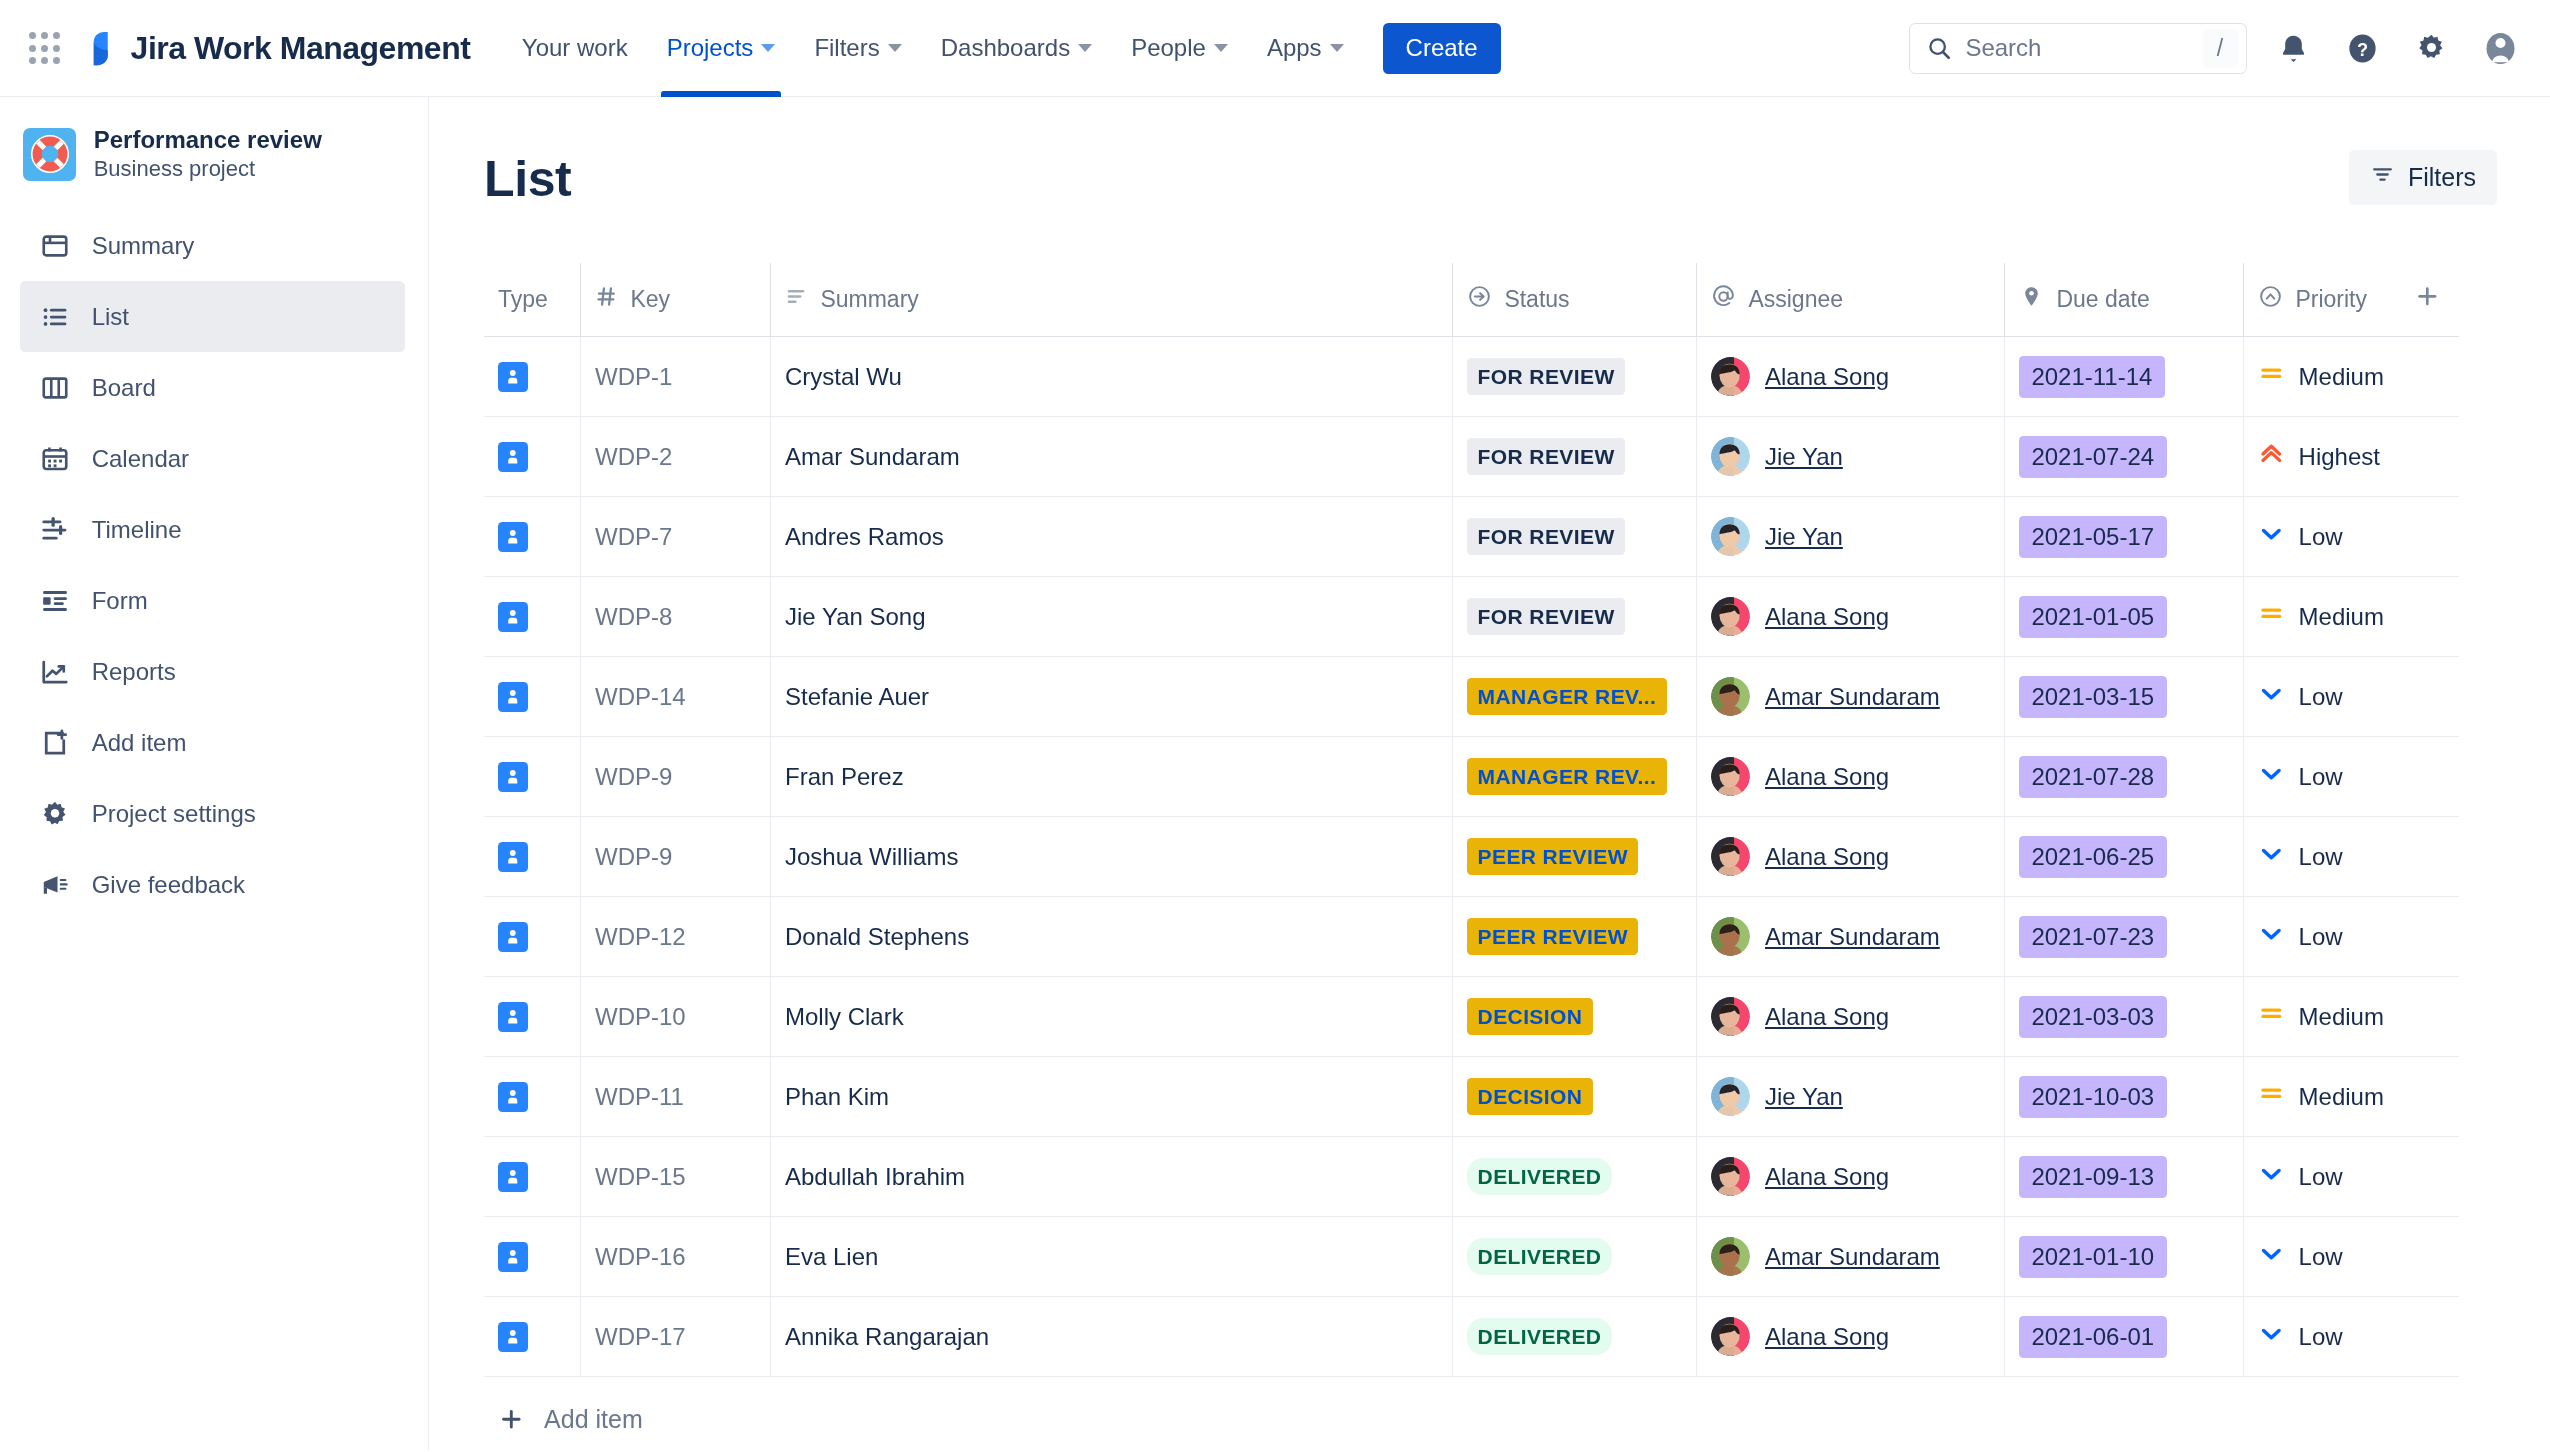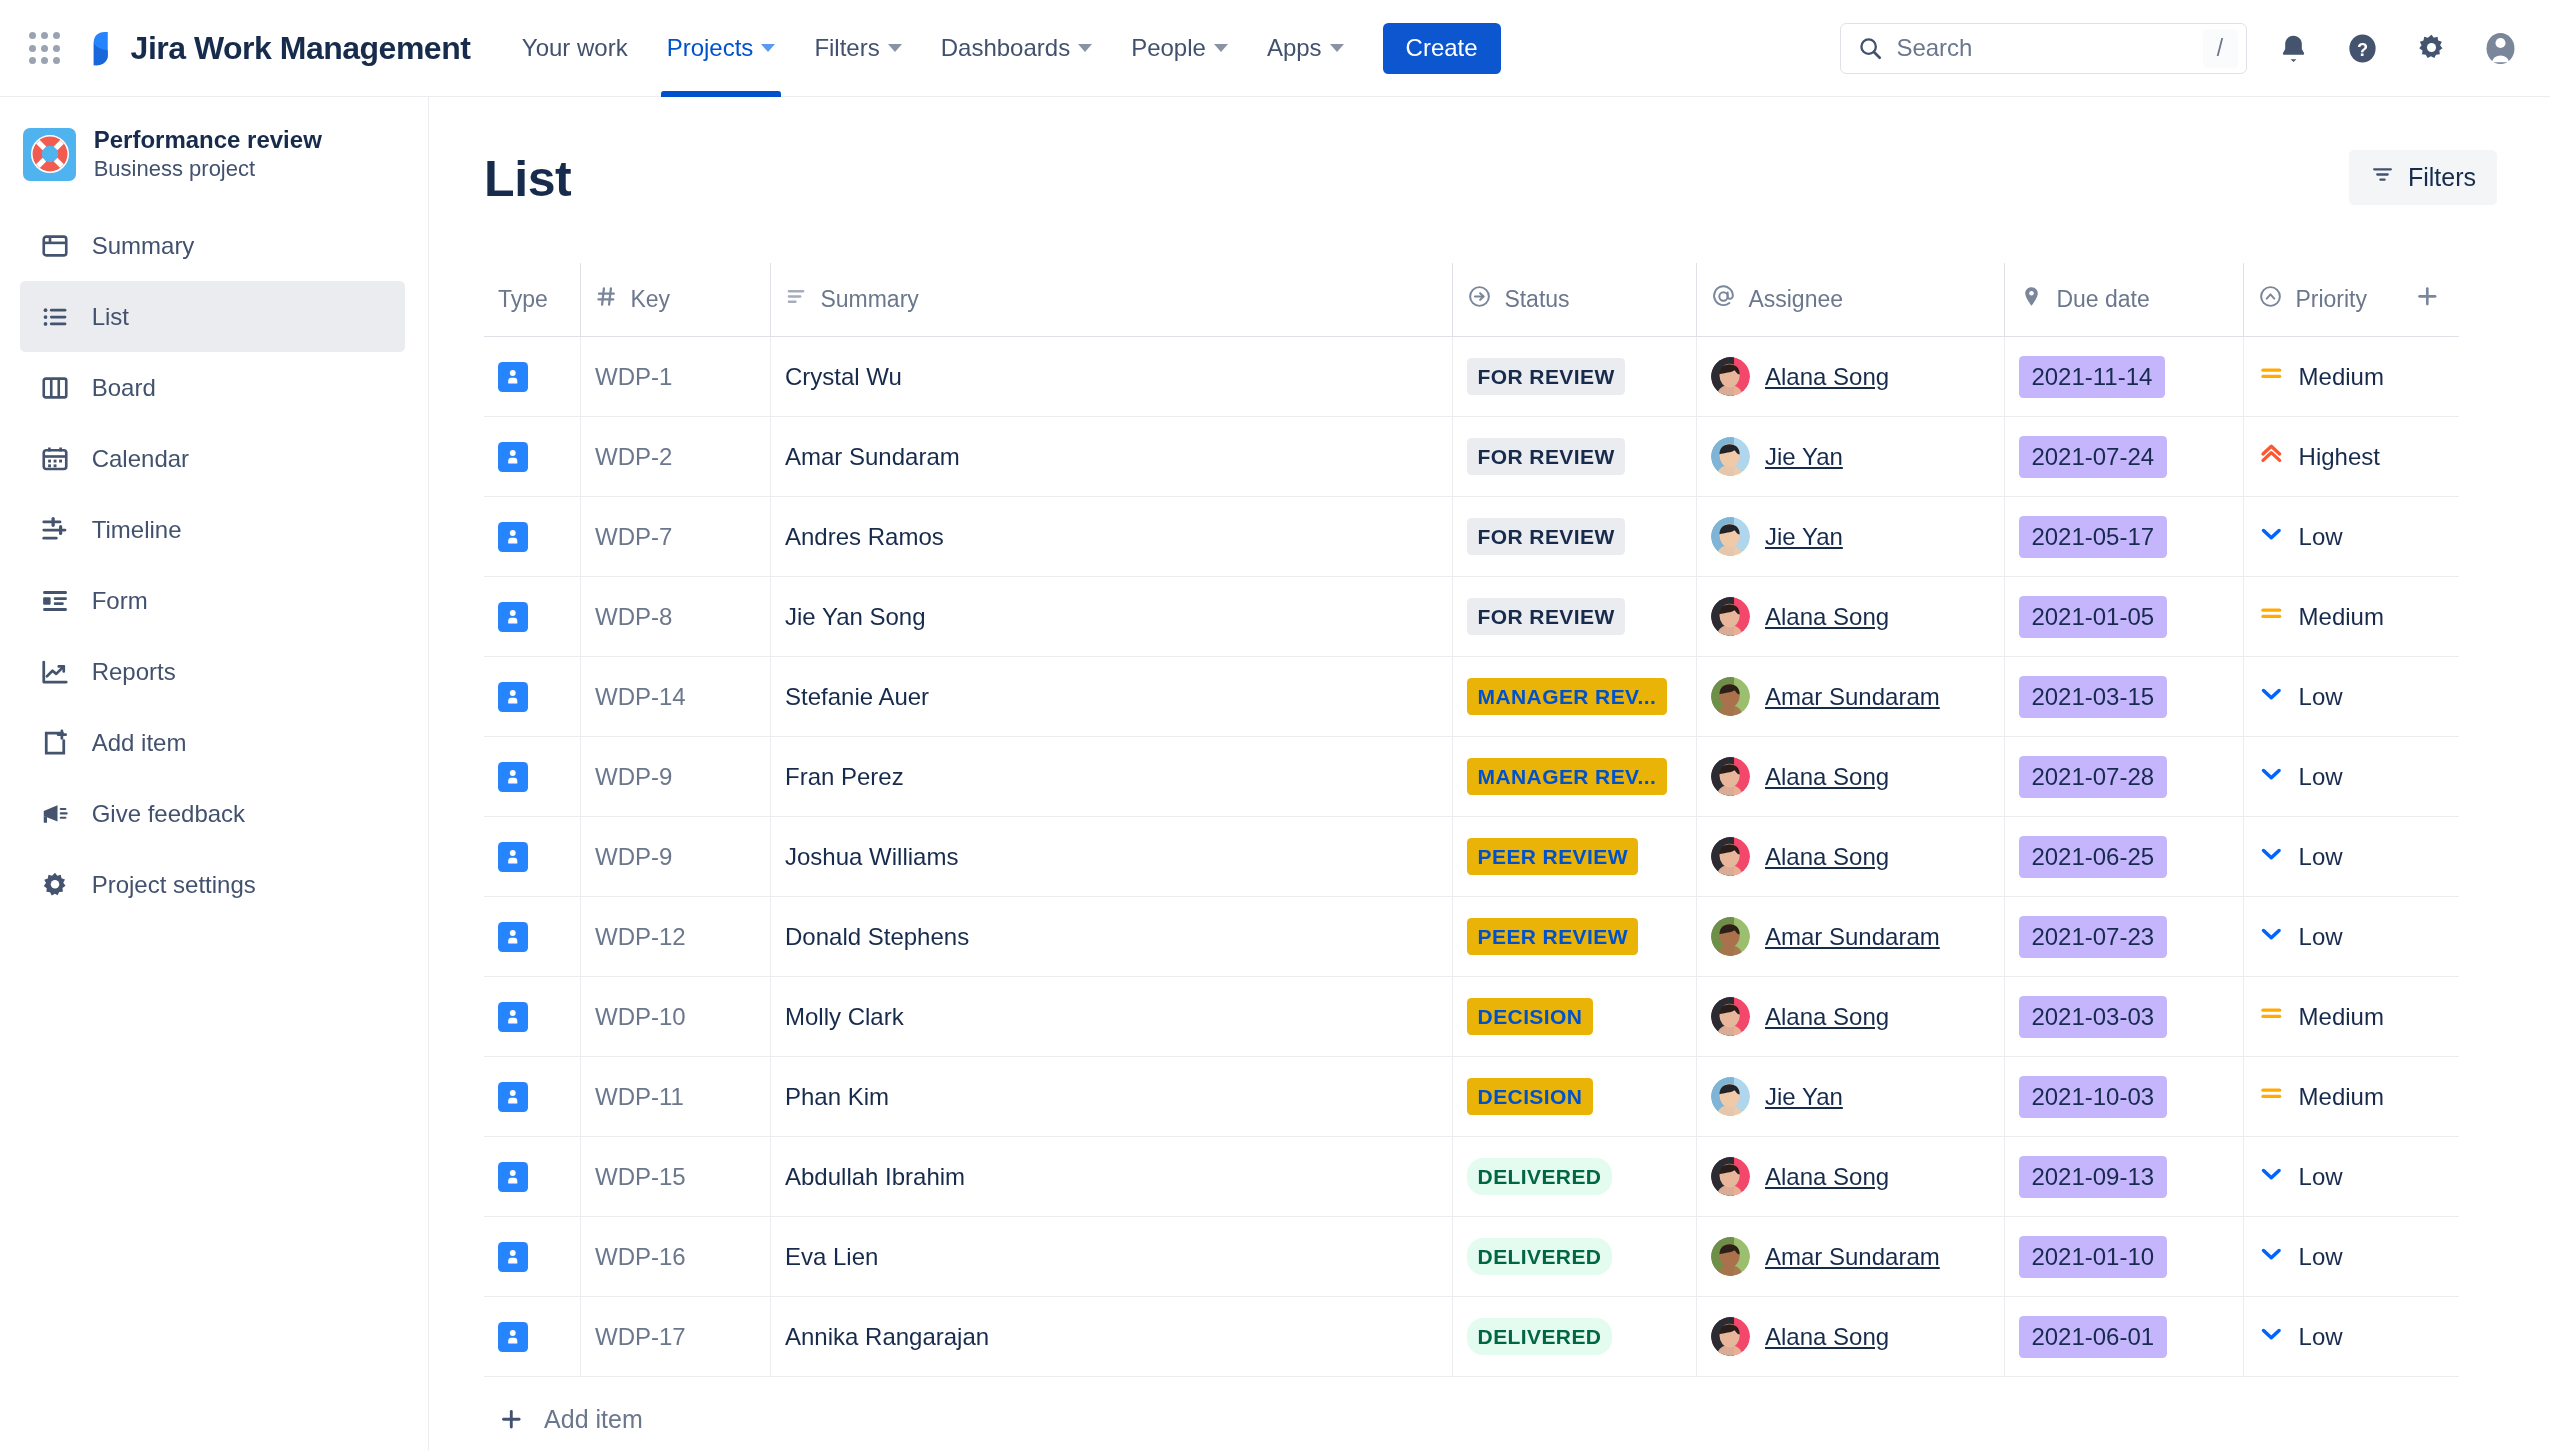--- a/index.html
+++ b/index.html
@@ -65,21 +65,21 @@
     padding: 11.5px 23px;
     border: none;
     border-radius: 5.3px;
     cursor: pointer;
     font-family: inherit;
     white-space: nowrap;
   }
 
   .nav-right { margin-left: auto; display: flex; align-items: center; gap: 23px; }
   .searchbox {
-    width: 407px; height: 51px;
+    width: 338px; height: 51px;
     border: 1.8px solid #DFE1E6;
     border-radius: 6.2px;
     display: flex; align-items: center;
     padding: 0 8.9px 0 16px;
     cursor: text;
     background: #fff;
   }
   .searchbox .stext { font-size: 24px; color: #6B778C; margin-left: 12.4px; flex: 1; }
   .slash {
     width: 35px; height: 39px; background: #FAFBFC; border-radius: 4.4px;
@@ -432,40 +432,40 @@
             <line x1="17.5" y1="2.3" x2="17.5" y2="8.3"></line>
               <line x1="14.5" y1="5.3" x2="20.5" y2="5.3"></line>
           </svg>
         </span>
         <span class="s-label">Add item</span>
       </div>
 
       <div class="side-item">
         <span class="side-ico">
           <svg width="30" height="30" viewBox="0 0 24 24">
+            <path d="M12 2.2l1.8 2.3 2.8-.8.6 2.9 2.8 1-1.4 2.6 1.8 2.4-2.4 1.8.3 2.9-2.9.3-1.4 2.6L12 19l-2.6 1.3L8 17.7l-2.9-.3.3-2.9-2.4-1.8 1.8-2.4L3.4 7.7l2.8-1 .6-2.9 2.8.8z" fill="#44546F"></path>
+            <circle cx="12" cy="11.4" r="3.4" fill="#fff"></circle>
+          </svg>
+        </span>
+        <span class="s-label">Project settings</span>
+      </div>
+
+      <div class="side-item">
+        <span class="side-ico">
+          <svg width="30" height="30" viewBox="0 0 24 24">
             <path d="M3 9.5 L14 5 L14 18 L3 13.5 Z" fill="#44546F"></path>
             <path d="M3 13.5 L3 19 L5.6 19 L5.6 14.6 Z" fill="#44546F"></path>
             <g stroke="#44546F" stroke-width="1.7" stroke-linecap="round">
               <line x1="16.6" y1="8" x2="20.3" y2="8"></line>
               <line x1="16.6" y1="11.5" x2="21.3" y2="11.5"></line>
               <line x1="16.6" y1="15" x2="20.3" y2="15"></line>
             </g>
           </svg>
         </span>
         <span class="s-label">Give feedback</span>
-      </div>
-
-      <div class="side-item">
-        <span class="side-ico">
-          <svg width="30" height="30" viewBox="0 0 24 24">
-            <path d="M12 2.2l1.8 2.3 2.8-.8.6 2.9 2.8 1-1.4 2.6 1.8 2.4-2.4 1.8.3 2.9-2.9.3-1.4 2.6L12 19l-2.6 1.3L8 17.7l-2.9-.3.3-2.9-2.4-1.8 1.8-2.4L3.4 7.7l2.8-1 .6-2.9 2.8.8z" fill="#44546F"></path>
-            <circle cx="12" cy="11.4" r="3.4" fill="#fff"></circle>
-          </svg>
-        </span>
-        <span class="s-label">Project settings</span>
       </div>
 
     </div>
   </div>
 
   <div class="main">
 
     <div class="main-head">
       <div class="page-title">List</div>
       <button class="filters-btn">

